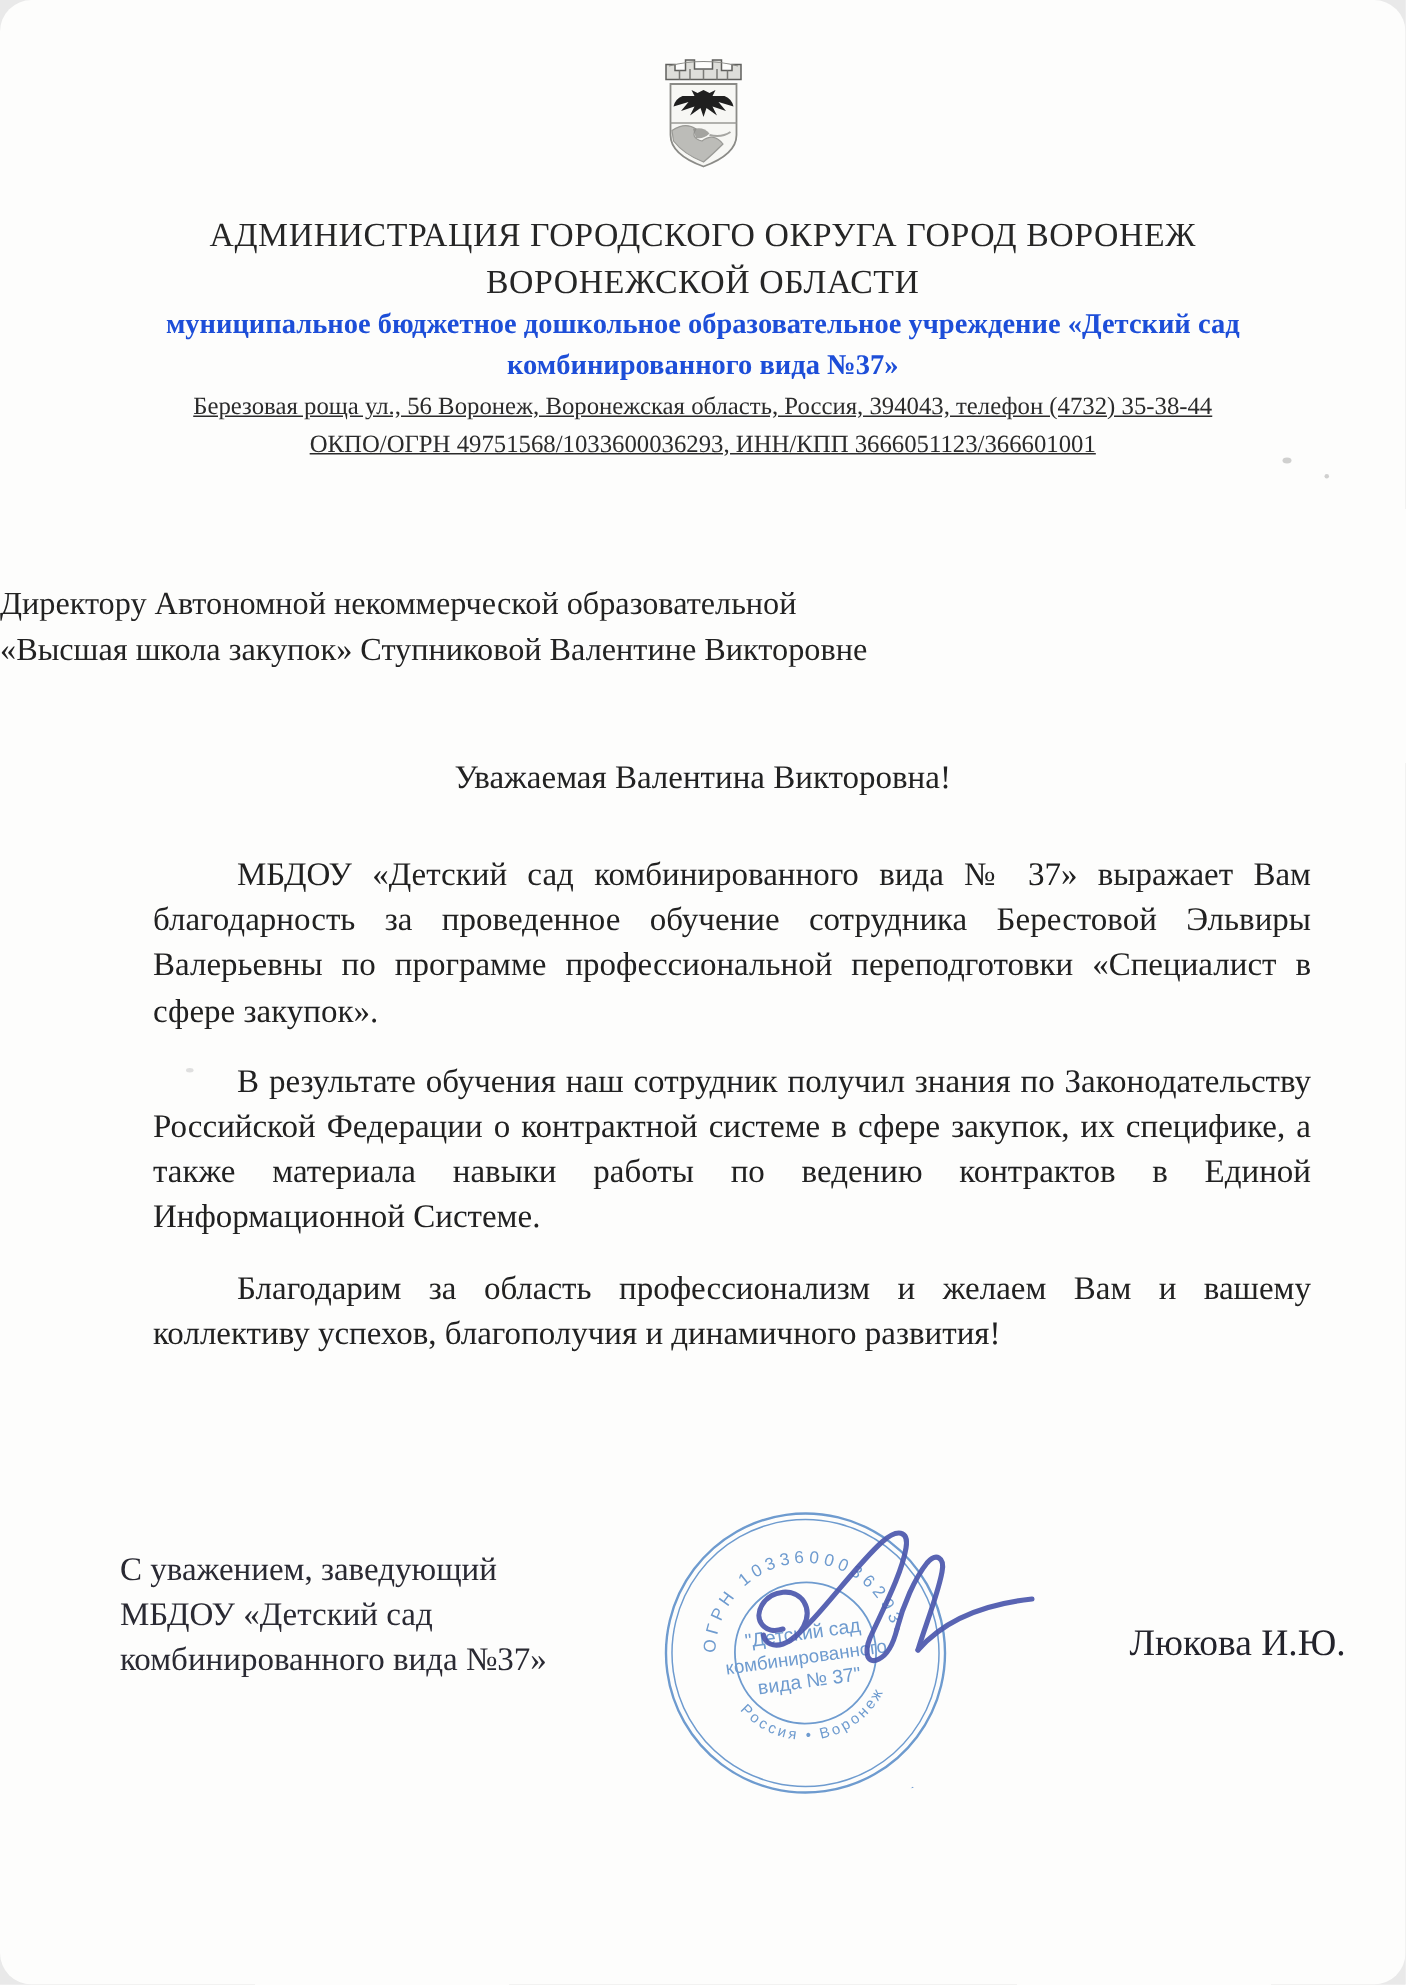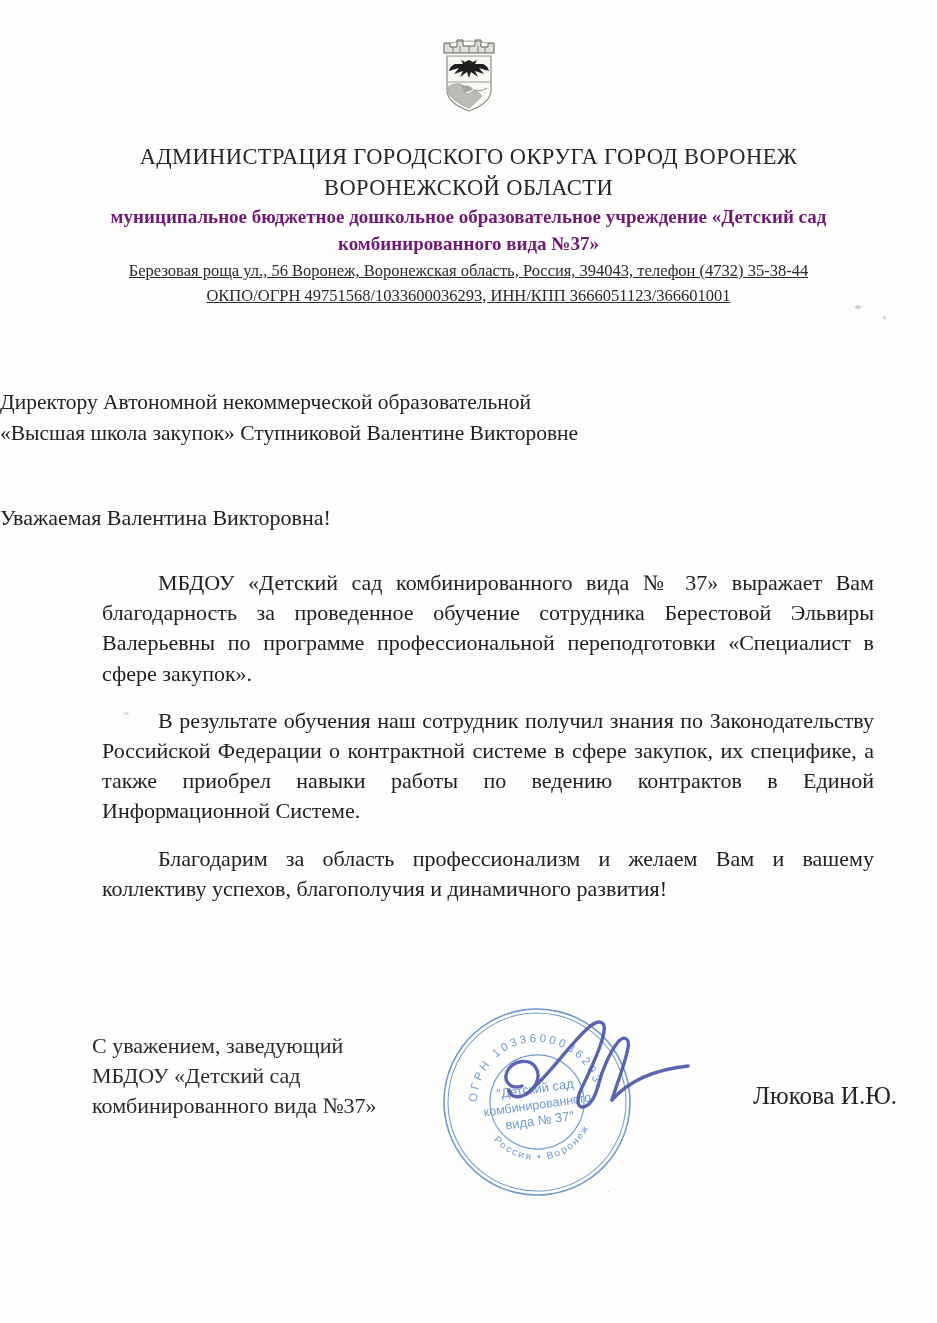--- a/index.html
+++ b/index.html
@@ -4,48 +4,49 @@
 <style>
   html,body { margin:0; padding:0; background:#e9e9e9; }
   .page {
     position:relative;
     width:937px; height:1323px;
     margin:0 auto;
     background:#fdfdfc;
     font-family:"Liberation Serif", serif;
     color:#1e1e1e;
     overflow:hidden;
+    border-radius:21px;
   }
 
   
   .coat-of-arms { position:absolute; top:26px; left:429px; width:80px; height:88px; }
 
   
   .letterhead { position:absolute; top:141px; left:0; right:0; text-align:center; }
   .org-line { font-size:22.5px; line-height:31px; letter-spacing:0.4px; color:#262626; }
-  .inst-line { font-size:19px; font-weight:bold; line-height:27px; color:#701a75; }
+  .inst-line { font-size:19px; font-weight:bold; line-height:27px; color:#1d4ed8; }
   .contact-line { font-size:16.5px; line-height:21.5px; color:#2b2b2b; margin-top:3px;text-decoration:underline; }
 
   
   .doc-title { position:absolute; top:354px; left:0; right:0; text-align:center;
                font-size:22.5px; font-weight:bold; letter-spacing:0.5px; color:#1b1b1b; }
   .recipient { position:absolute; top:387px; left:0; right:0; text-align:left; }
   .recipient-line { font-size:21.5px; line-height:31px; color:#222; }
 
   
-  .salutation { position:absolute; top:505px; left:0; right:0; text-align:left;
+  .salutation { position:absolute; top:505px; left:0; right:0; text-align:center;
                 font-size:22px; color:#222; }
   .letter-body { position:absolute; top:551px; left:85px; width:806px; }
   .letter-body p {
     margin:17px; font-size:22px; line-height:30.2px;
     text-align:justify; text-indent:56px; color:#212121;
   }
 
   
-  .signoff { position:absolute; top:1031px; left:92px; }
+  .signoff { position:absolute; top:1031px; left:80px; }
   .signoff-line { font-size:22px; line-height:30px; color:#2a2a33; }
   .signer-name { position:absolute; top:1082px; left:753px; font-size:25px; color:#23232b; }
 
   
   .stamp { position:absolute; top:1003px; left:438px; width:198px; height:198px;
            transform:rotate(-8deg); opacity:0.88; }
   .signature-scrawl { position:absolute; top:1008px; left:492px; width:210px; height:125px; }
 
   
   .speck { position:absolute; border-radius:50%; background:#9a9a9a; opacity:0.45; }
@@ -95,21 +96,21 @@
 
   <div class="recipient">
     <div class="recipient-line">Директору Автономной некоммерческой образовательной</div>
     <div class="recipient-line">«Высшая школа закупок» Ступниковой Валентине Викторовне</div>
   </div>
 
   <div class="salutation">Уважаемая Валентина Викторовна!</div>
 
   <div class="letter-body">
     <p>МБДОУ «Детский сад комбинированного вида № 37» выражает Вам благодарность за проведенное обучение сотрудника Берестовой Эльвиры Валерьевны по программе профессиональной переподготовки «Специалист в сфере закупок».</p>
-    <p>В результате обучения наш сотрудник получил знания по Законодательству Российской Федерации о контрактной системе в сфере закупок, их специфике, а также приобрел навыки работы по ведению контрактов в Единой Информационной Системе.</p>
+    <p>В результате обучения наш сотрудник получил знания по Законодательству Российской Федерации о контрактной системе в сфере закупок, их специфике, а также материала навыки работы по ведению контрактов в Единой Информационной Системе.</p>
     <p>Благодарим за область профессионализм и желаем Вам и вашему коллективу успехов, благополучия и динамичного развития!</p>
   </div>
 
   <div class="signoff">
     <div class="signoff-line">С уважением, заведующий</div>
     <div class="signoff-line">МБДОУ «Детский сад</div>
     <div class="signoff-line">комбинированного вида №37»</div>
   </div>
 
   <div class="stamp">

